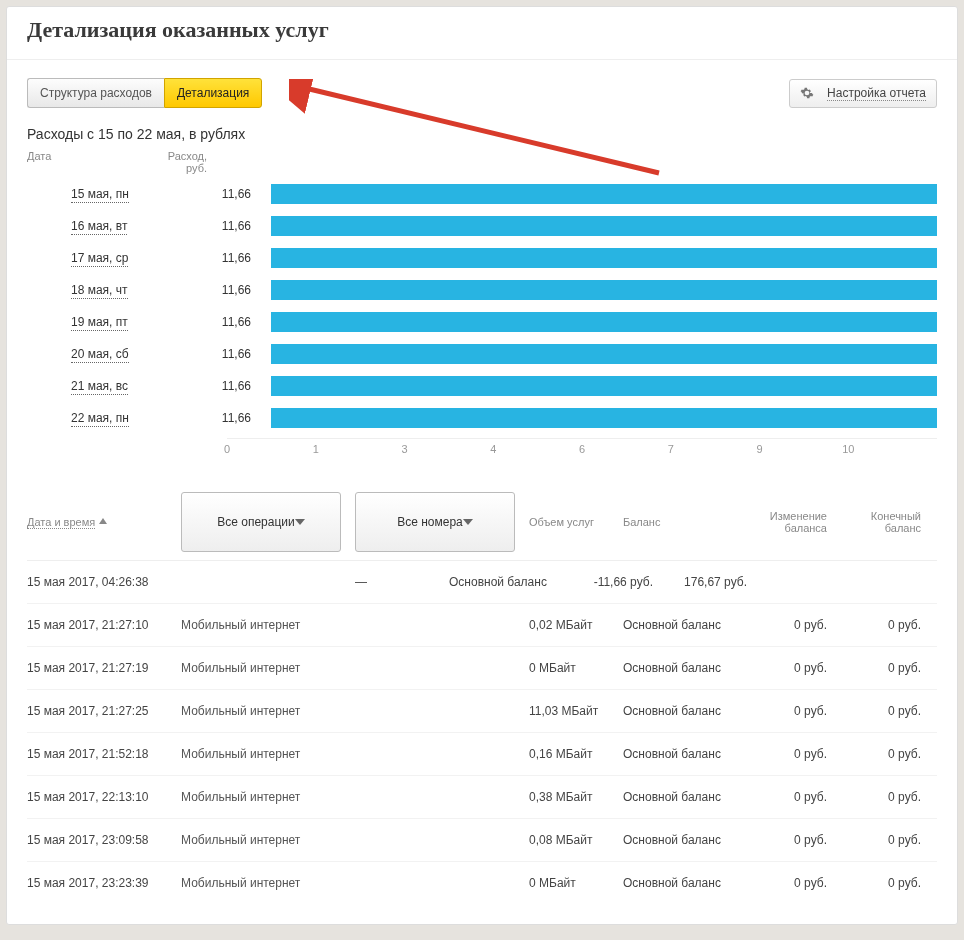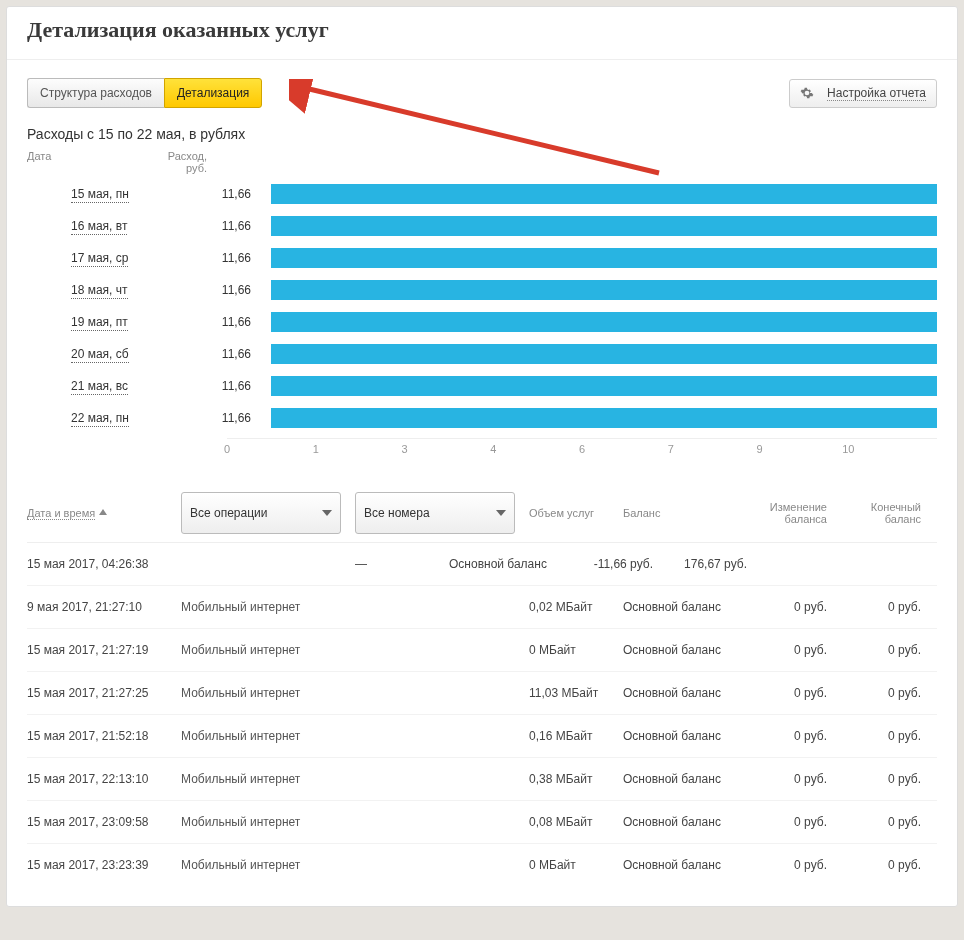--- a/index.html
+++ b/index.html
@@ -112,25 +112,25 @@
     color: #888;
   }
   .filter-row .hcell { font-size: 11px; }
   .hcell.datetime { width: 140px; display:flex; align-items:center; gap:4px; }
   .hcell.datetime span { border-bottom: 1px dotted #888; }
   .select {
     width: 160px;
     border: 1px solid #bbb;
     border-radius: 3px;
     background: linear-gradient(#fff,#eee);
-    padding: 13px 8px;
+    padding: 22px 8px;
     font-size: 12px;
     color: #333;
     display: flex;
-    justify-content: space-between;
+    justify-content: center;
     align-items: center;
     cursor: pointer;
   }
   .hcell.vol { width: 80px; }
   .hcell.bal { width: 100px; }
   .hcell.chg { width: 90px; text-align: right; }
   .hcell.end { width: 80px; text-align: right; }
 
   .data-row {
     display: flex;
@@ -288,21 +288,21 @@
     <div id="data-rows">
         <div class="data-row">
           <div class="c-datetime">15 мая 2017, 04:26:38</div>
           <div class="c-spacer"></div>
           <div class="c-vol">—</div>
           <div class="c-bal">Основной баланс</div>
           <div class="c-chg">-11,66 руб.</div>
           <div class="c-end">176,67 руб.</div>
         </div>
         <div class="data-row">
-          <div class="c-datetime">9 мая 2017, 21:27:10</div>
+          <div class="c-datetime">15 мая 2017, 21:27:10</div>
           <div class="c-type">Мобильный интернет</div>
           <div class="c-spacer"></div>
           <div class="c-vol">0,02 МБайт</div>
           <div class="c-bal">Основной баланс</div>
           <div class="c-chg">0 руб.</div>
           <div class="c-end">0 руб.</div>
         </div>
         <div class="data-row">
           <div class="c-datetime">15 мая 2017, 21:27:19</div>
           <div class="c-type">Мобильный интернет</div>

